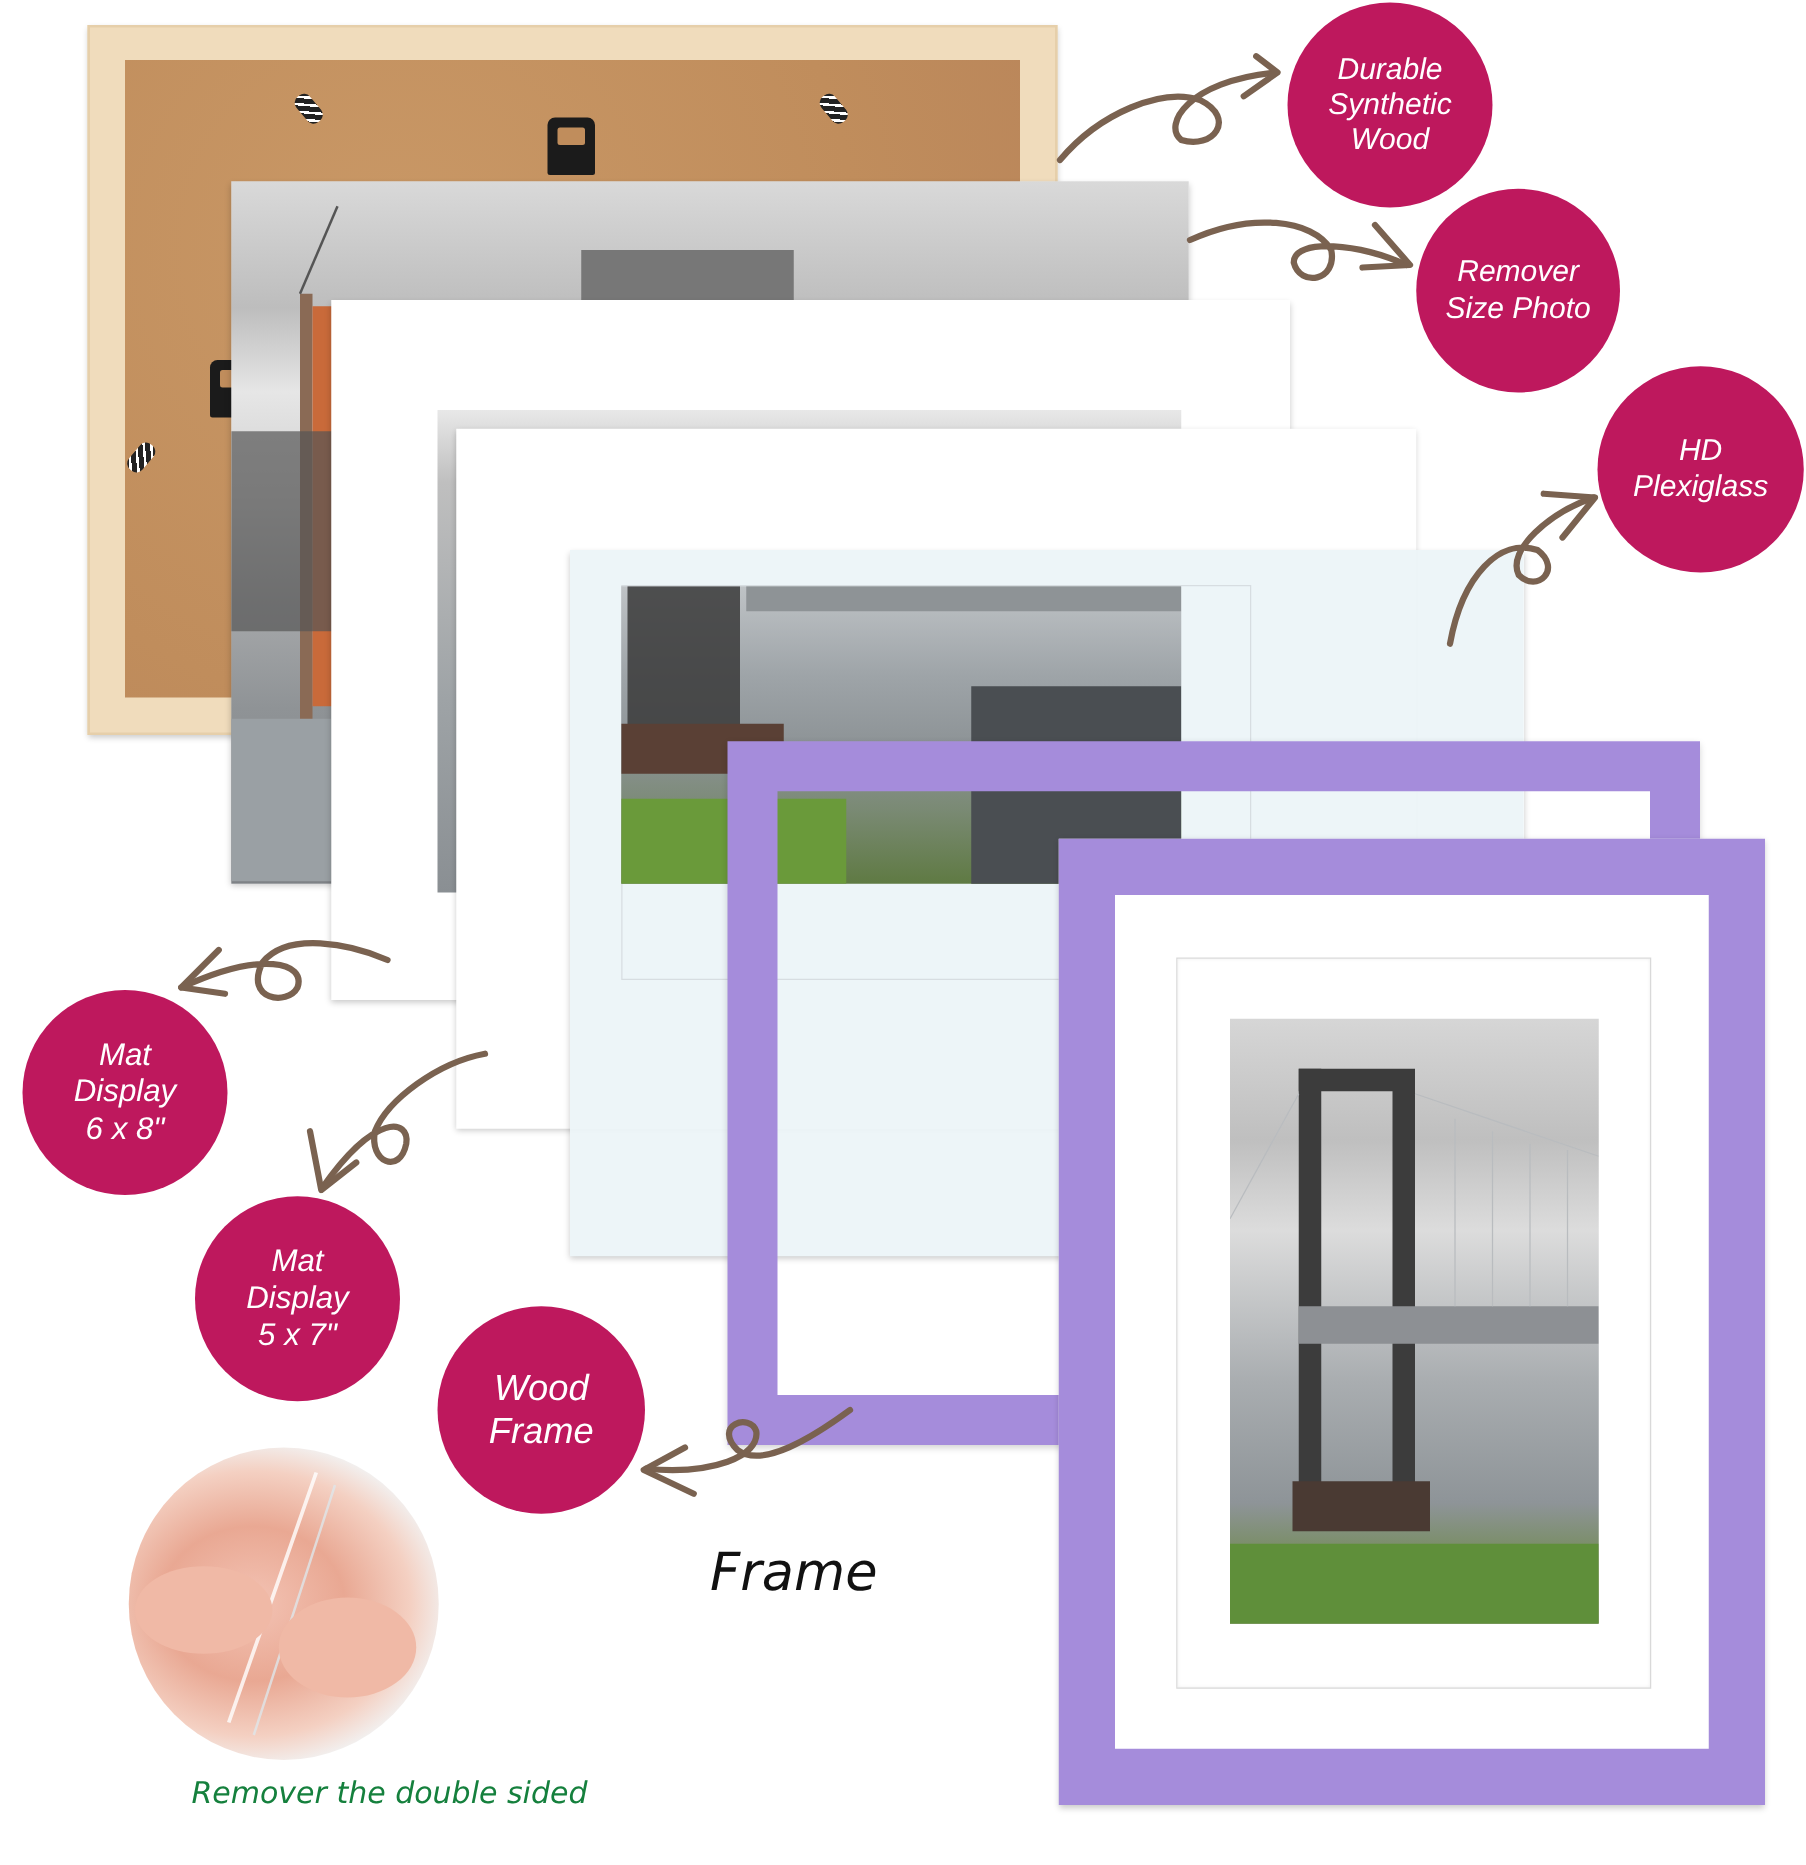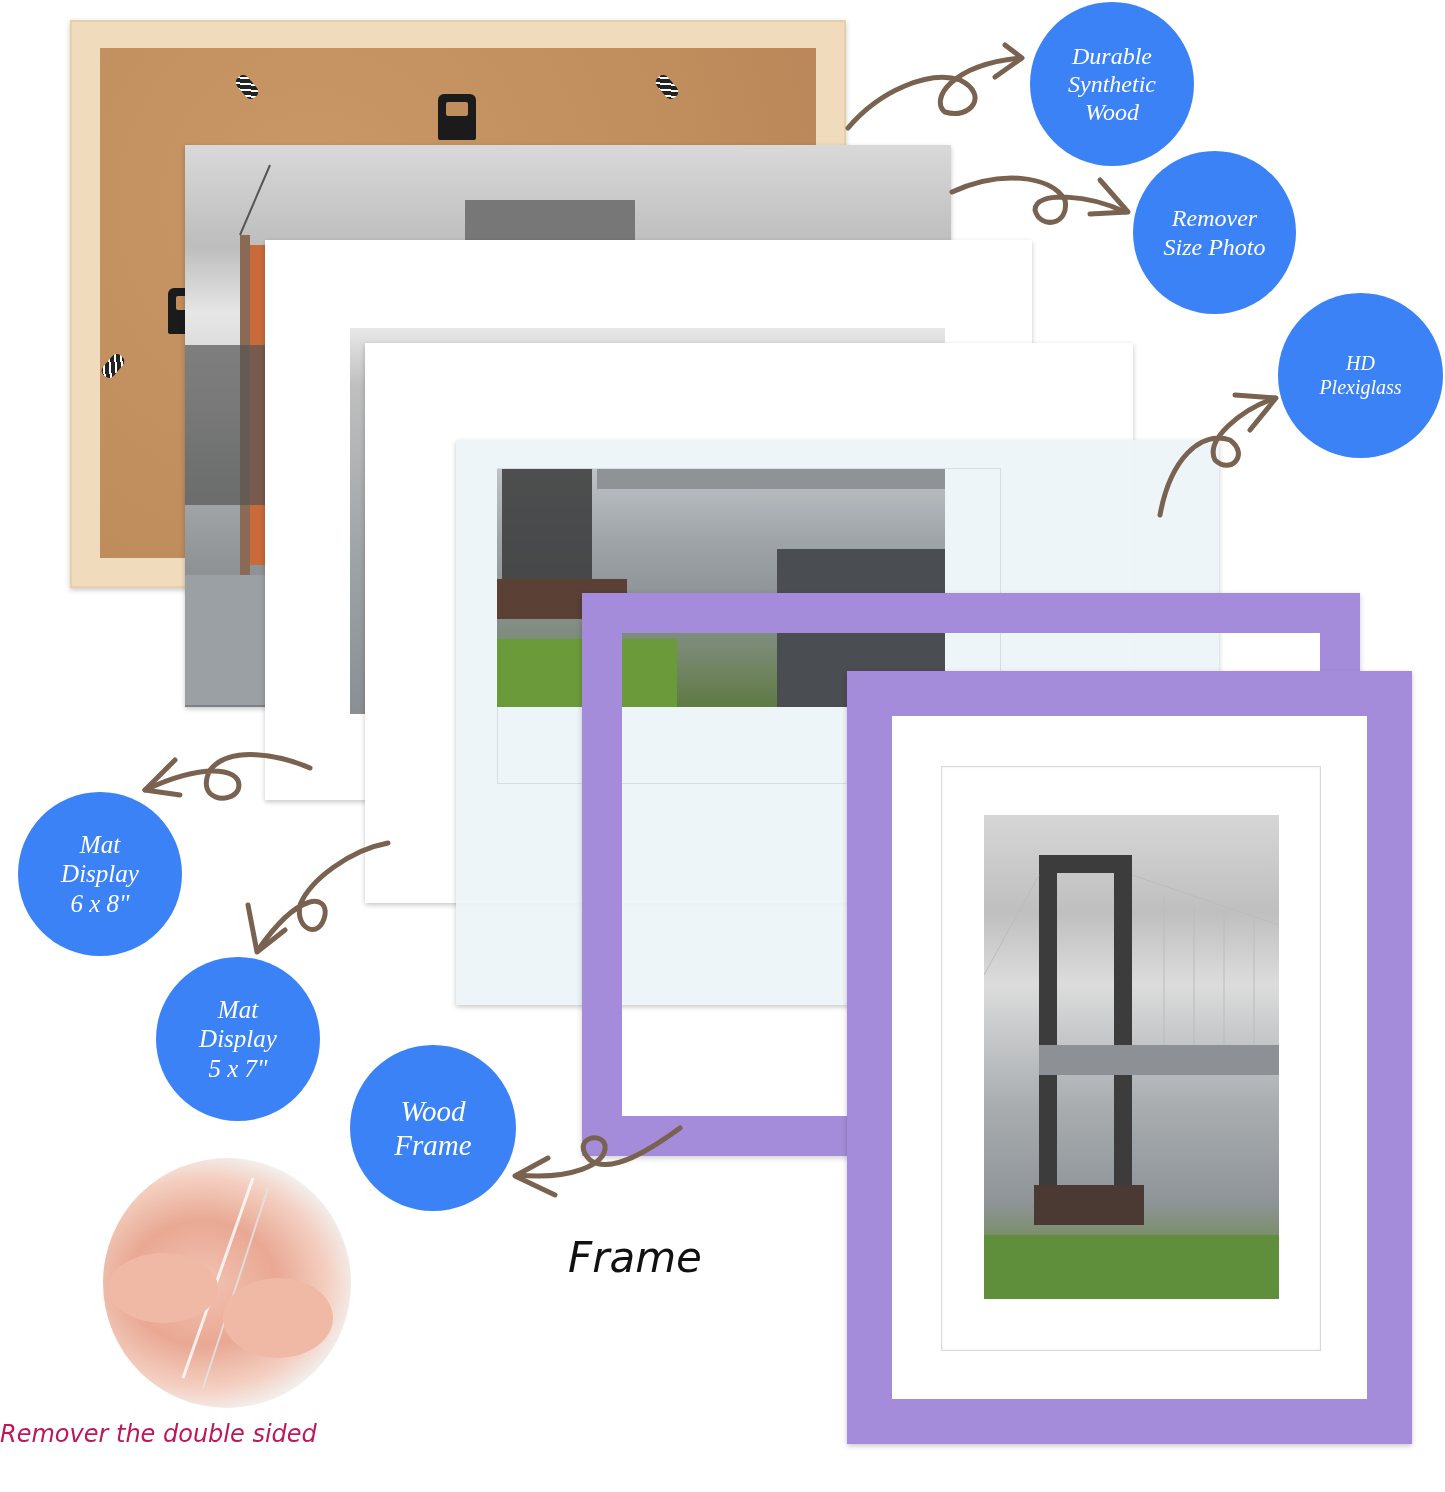--- a/index.html
+++ b/index.html
@@ -31,34 +31,34 @@
   .glass-photo { position:absolute; left:497px; top:469px; width:448px; height:238px;
                  background:linear-gradient(180deg,#bfc3c6 0%,#9ea4a8 30%,#8c9295 55%,#7a8a74 75%,#5f7a43 100%); }
 
   .frame-back { left:582px; top:593px; width:778px; height:563px; border:40px solid #a58cdb; background:transparent; box-shadow:0 2px 6px rgba(0,0,0,0.2); }
   .frame-front { left:847px; top:671px; width:565px; height:773px; border:45px solid #a58cdb; background:#ffffff; }
   .inner-mat { position:absolute; left:49px; top:50px; width:378px; height:583px; border:1px solid #d9d9d9; background:#fff; box-shadow: inset 0 0 3px rgba(0,0,0,0.08); }
   .front-photo { position:absolute; left:42px; top:48px; width:295px; height:484px; overflow:hidden;
                  background:linear-gradient(180deg,#d6d6d6 0%,#bfbfbf 20%,#dcdcdc 35%,#a9adb0 60%,#8e9498 80%,#6e8a4a 92%,#5d7b3a 100%); }
 
   
-  .badge { position:absolute; border-radius:50%; background:#3b82f6; color:#ffffff;
+  .badge { position:absolute; border-radius:50%; background:#be185d; color:#ffffff;
            display:flex; align-items:center; justify-content:center; text-align:center;
-           font-family:Liberation Serif, serif; font-style:italic; line-height:1.18; }
+           font-family:Liberation Sans, sans-serif; font-style:italic; line-height:1.18; }
   .badge span { display:block; white-space:pre-line; }
 
   .arrow { position:absolute; overflow:visible; }
   .arrow path { fill:none; stroke:#7a6250; stroke-width:5; stroke-linecap:round; stroke-linejoin:round; }
 
   .title-block { position:absolute; left:510px; top:1225px; width:250px; text-align:center;
                  font-family:"DejaVu Sans", sans-serif; font-style:italic; color:#111; font-size:42px; line-height:66px; }
   .film-circle { position:absolute; left:103px; top:1158px; width:248px; height:250px; border-radius:50%; overflow:hidden;
                  background:radial-gradient(ellipse at 40% 50%, #f3c3b4 0%, #e9a893 35%, #f4d0c2 60%, #f2f2f2 75%); }
-  .film-caption { position:absolute; left:0; top:1415px; width:470px; text-align:left;
-                  font-family:"DejaVu Sans", sans-serif; font-style:italic; color:#be185d; font-size:24px; line-height:38px; }
+  .film-caption { position:absolute; left:0; top:1415px; width:470px; text-align:right;
+                  font-family:"DejaVu Sans", sans-serif; font-style:italic; color:#15803d; font-size:24px; line-height:38px; }
 </style>
 </head>
 <body>
 
 <div class="layer back-frame">
   <div class="cork">
     <div class="clip" style="left:140px;top:26px;"></div>
     <div class="clip" style="left:560px;top:26px;"></div>
     <div class="clip" style="left:6px;top:305px;transform:rotate(40deg);"></div>
     <div class="hanger" style="left:338px;top:46px;"></div>
@@ -139,21 +139,21 @@
 
 <div class="badge" style="left:1030px;top:2px;width:164px;height:164px;font-size:24px;">
   <span>Durable
 Synthetic
 Wood</span>
 </div>
 <div class="badge" style="left:1133px;top:151px;width:163px;height:163px;font-size:24px;">
   <span>Remover
 Size Photo</span>
 </div>
-<div class="badge" style="left:1278px;top:293px;width:165px;height:165px;font-size:20px;">
+<div class="badge" style="left:1278px;top:293px;width:165px;height:165px;font-size:24px;">
   <span>HD
 Plexiglass</span>
 </div>
 <div class="badge" style="left:18px;top:792px;width:164px;height:164px;font-size:25px;">
   <span>Mat
 Display
 6 x 8"</span>
 </div>
 <div class="badge" style="left:156px;top:957px;width:164px;height:164px;font-size:25px;">
   <span>Mat

